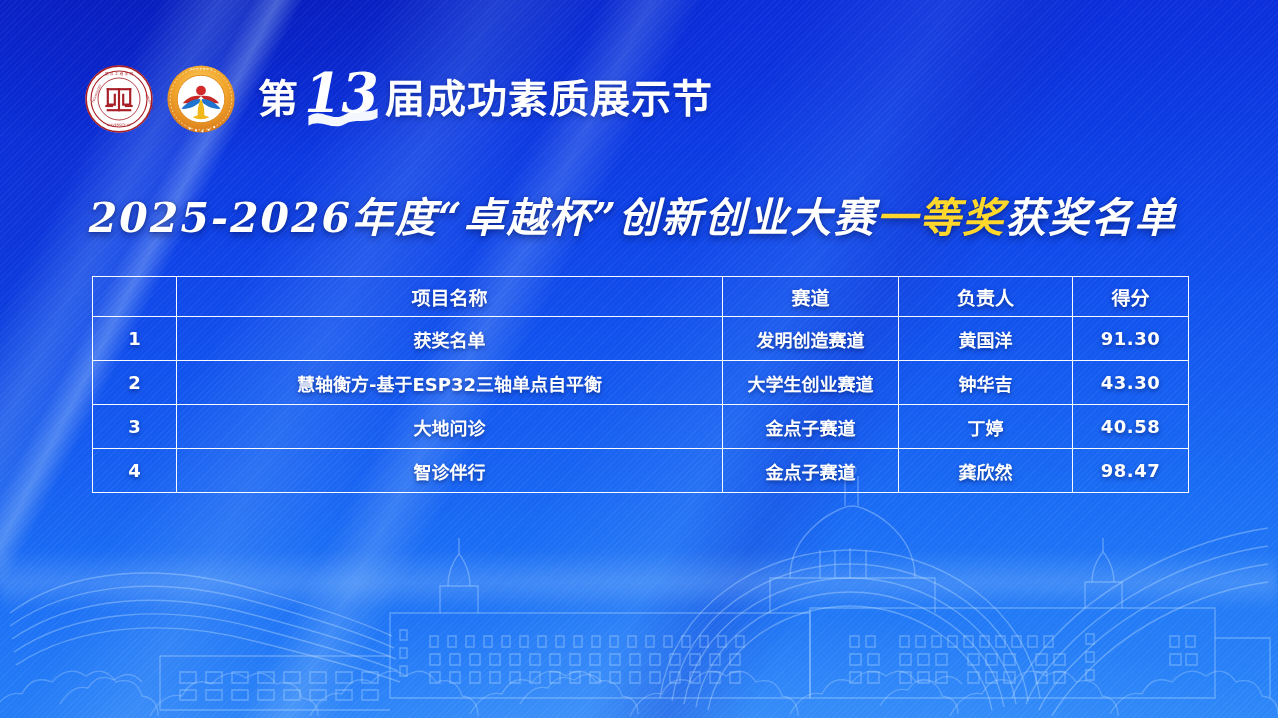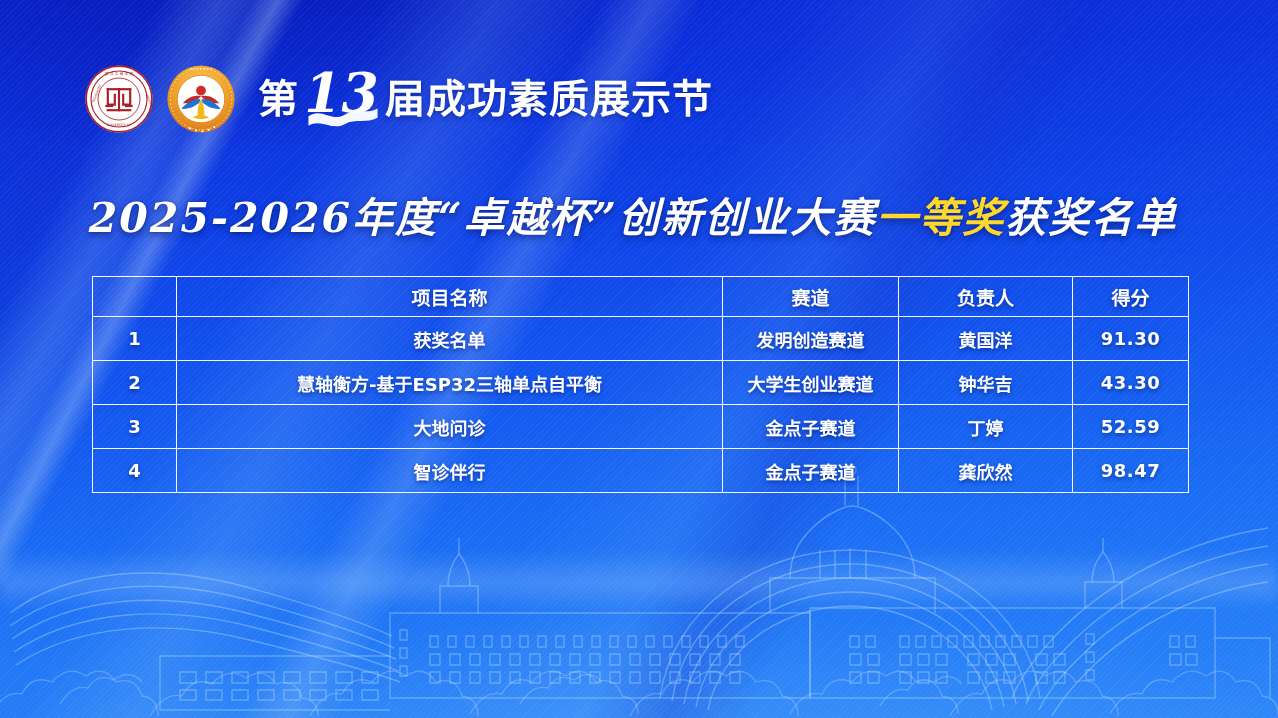--- a/index.html
+++ b/index.html
@@ -373,21 +373,21 @@
           <td>慧轴衡方-基于ESP32三轴单点自平衡</td>
           <td>大学生创业赛道</td>
           <td>钟华吉</td>
           <td class="score">43.30</td>
         </tr>
         <tr>
           <td class="idx">3</td>
           <td>大地问诊</td>
           <td>金点子赛道</td>
           <td>丁婷</td>
-          <td class="score">52.59</td>
+          <td class="score">40.58</td>
         </tr>
         <tr>
           <td class="idx">4</td>
           <td>智诊伴行</td>
           <td>金点子赛道</td>
           <td>龚欣然</td>
           <td class="score">98.47</td>
         </tr>
       </tbody>
     </table>

